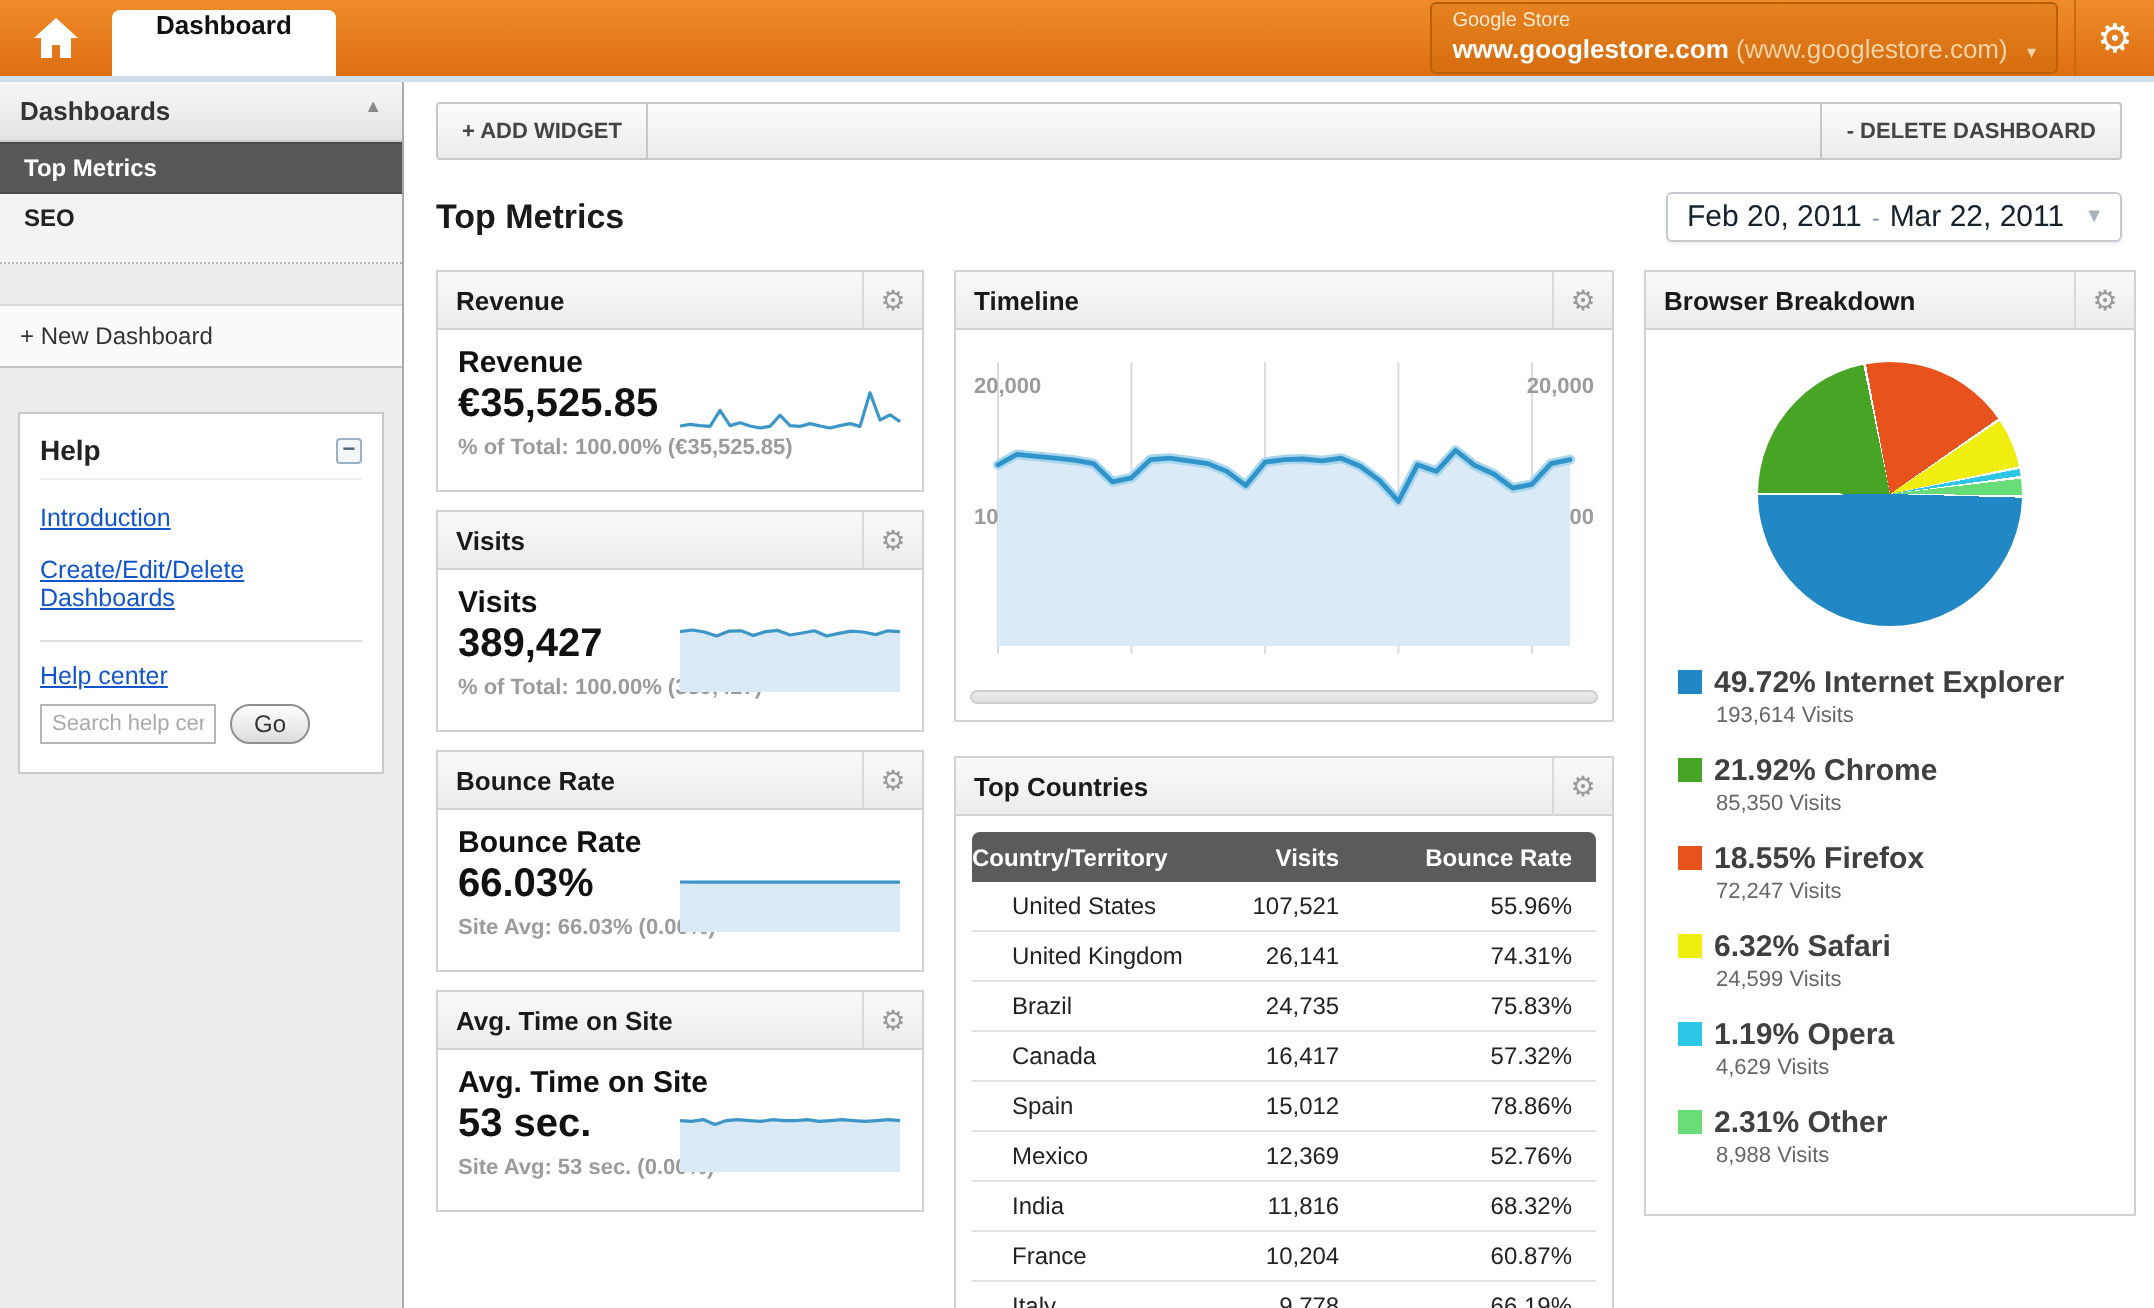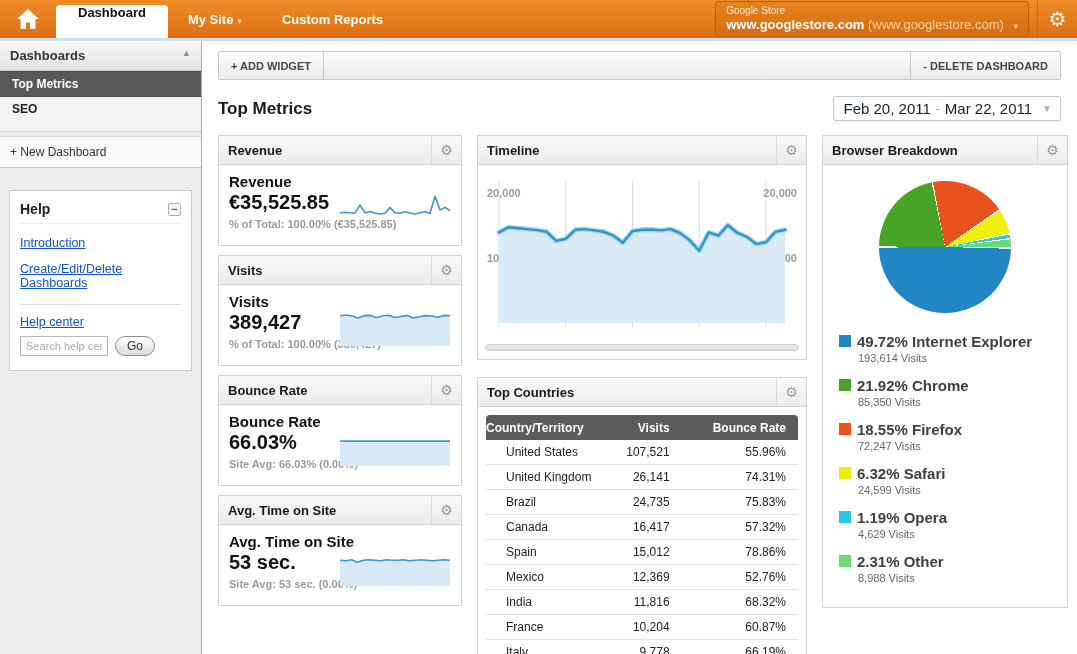--- a/index.html
+++ b/index.html
@@ -31,21 +31,21 @@
   .sidebar { width:202px; background:#ececec; border-right:1px solid #aaa; flex:none; }
   .main { flex:1; background:#fff; overflow:hidden; position:relative; }
 
   
   .sb-header { background:linear-gradient(#f7f7f7,#e3e3e3); border-bottom:1px solid #ccc; padding:7px 10px;
     font-size:13px; font-weight:bold; color:#333; display:flex; cursor:pointer; }
   .sb-header .arrow { margin-left:auto; color:#8a8a8a; font-size:9px; }
   .sb-list { background:#f3f3f3; border-bottom:1px dotted #b5b5b5; padding-bottom:10px; }
   .sb-item { font-size:12px; font-weight:bold; padding:5px 12px; cursor:pointer; color:#222; }
   .sb-item.selected { background:#58585a; color:#fff; border-top:1px solid #4a4a4c; border-bottom:1px solid #4a4a4c; }
-  .sb-new { background:#fafafa; border-top:1px solid #d7d7d7; border-bottom:1px solid #c4c4c4; margin-top:4px;
+  .sb-new { background:#fafafa; border-top:1px solid #d7d7d7; border-bottom:1px solid #c4c4c4; margin-top:20px;
     padding:8px 10px; font-size:12px; color:#333; cursor:pointer; }
   .help-box { background:#fff; border:1px solid #c9c9c9; margin:22px 9px 0 9px; padding:10px 10px 14px 10px; }
   .help-title { font-size:14px; font-weight:bold; color:#222; display:flex; align-items:center; border-bottom:1px solid #eee; padding-bottom:6px;justify-content:center;}
   .help-collapse { margin-left:auto; width:13px; height:13px; border:1px solid #9db0c4; border-radius:2px;
     font-size:11px; line-height:11px; text-align:center; color:#55657a; cursor:pointer; background:#f4f7fa; }
   .help-link { display:block; color:#15c; text-decoration:underline; font-size:12.5px; margin-top:12px; cursor:pointer; }
   .help-sep { border-top:1px solid #ddd; margin:14px 0 10px 0; }
   .help-search-row { display:flex; align-items:center; margin-top:7px; gap:7px; }
   .help-search { width:88px; height:20px; border:1px solid #b7b7b7; font-size:11px; padding:0 5px; color:#444; }
   .help-search::placeholder { color:#aaa; }
@@ -108,28 +108,20 @@
 <body>
 
 <div class="topbar">
   <div class="home-tab">
     <svg width="24" height="22" viewBox="0 0 24 22">
       <path d="M12 1 L23 11 H19.5 V21 H14 V14.5 H10 V21 H4.5 V11 H1 Z" fill="#ffffff"></path>
     </svg>
   </div>
   <div class="tab-active">
     <span>Dashboard</span>
-  </div>
-  <div class="topnav">
-    <span class="navitem">
-      <span>My Site</span><span class="nav-caret">▾</span>
-    </span>
-    <span class="navitem">
-      <span>Custom Reports</span>
-    </span>
   </div>
   <div class="topbar-right">
     <div class="account-box">
       <div class="account-name">Google Store</div>
       <div class="account-profile">
         <b>www.googlestore.com</b>
         <span class="suffix">(www.googlestore.com)</span>
         <span class="account-caret">▾</span>
       </div>
     </div>

